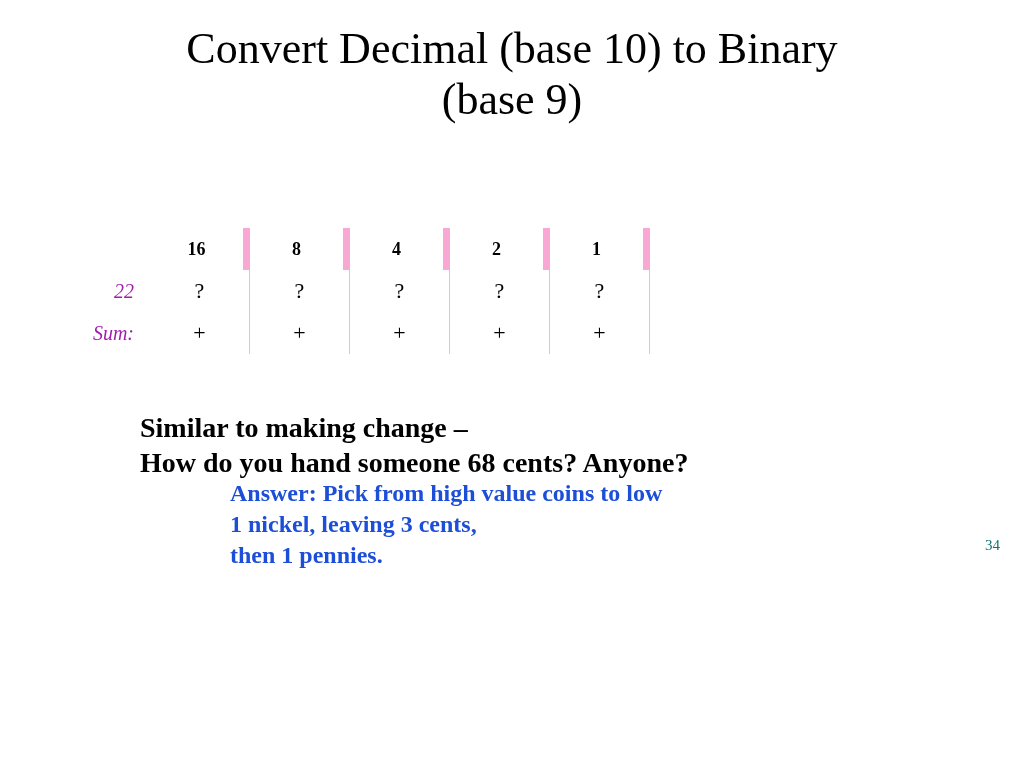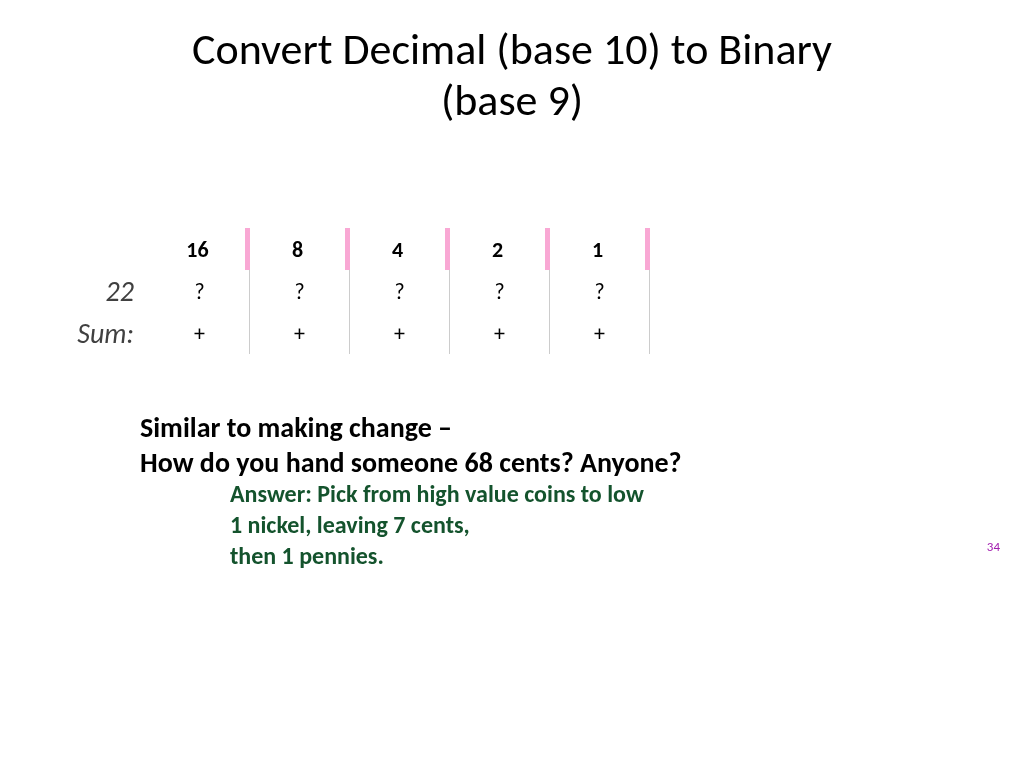--- a/index.html
+++ b/index.html
@@ -1,27 +1,27 @@
 <!DOCTYPE html>
 <html><head>
 <meta charset="utf-8">
 <style>
   * { box-sizing: border-box; margin: 0; padding: 0; }
   html, body { width: 1024px; height: 768px; background: #fff; font-family: Calibri, Arial, sans-serif; color: #000; }
-  .slide { position: relative; width: 1024px; height: 568px; padding: 20px 49px; }
+  .slide { position: relative; width: 1024px; height: 568px; padding: 20px 49px; font-family: Liberation Serif, serif; }
   .title { font-size: 44px; text-align: center; line-height: 1.15; margin-top: 4px; font-weight: 400; }
   .tablewrap { position: absolute; top: 228px; left: 50px; width: 620px; }
   .grid { display: grid; grid-template-columns: 100px 100px 100px 100px 100px 100px; }
-  .grid .lbl { font-style: italic; color: #404040; font-size: 28px; display: flex; align-items: center; justify-content: flex-end; padding-right: 16px; height: 42px; }
-  .grid .hdr { font-weight: 700; font-size: 22px; display: flex; align-items: center; justify-content: center; height: 42px; border-right: 5px solid #f9a8d4; }
+  .grid .lbl { font-style: italic; color: #a21caf; font-size: 20px; display: flex; align-items: center; justify-content: flex-end; padding-right: 16px; height: 42px; }
+  .grid .hdr { font-weight: 700; font-size: 18px; display: flex; align-items: center; justify-content: center; height: 42px; border-right: 7px solid #f9a8d4; }
   .grid .hdr:last-child { border-right: none; }
   .grid .bcell { font-size: 22px; display: flex; align-items: center; justify-content: center; height: 42px; border-right: 1px solid #ccc; }
   .question { position: absolute; top: 410px; left: 140px; font-weight: 700; font-size: 28px; line-height: 1.25; }
-  .answer { position: absolute; top: 478px; left: 230px; font-weight: 700; color: #14532d; font-size: 24px; line-height: 1.3; }
-  .pagenum { position: absolute; bottom: 14px; right: 24px; color: #a21caf; font-size: 13px; }
+  .answer { position: absolute; top: 478px; left: 230px; font-weight: 700; color: #1d4ed8; font-size: 24px; line-height: 1.3; }
+  .pagenum { position: absolute; bottom: 14px; right: 24px; color: #0f766e; font-size: 15px; }
 </style>
 </head>
 <body>
 
 <div class="slide">
 
   <h1 class="title">
     <span>Convert Decimal (base 10) to Binary</span><br>
     <span>(base 9)</span>
   </h1>
@@ -52,18 +52,18 @@
     </div>
   </div>
 
   <div class="question">
     <div>Similar to making change –</div>
     <div>How do you hand someone 68 cents? Anyone?</div>
   </div>
 
   <div class="answer">
     <div>Answer: Pick from high value coins to low</div>
-    <div>1 nickel, leaving 7 cents,</div>
+    <div>1 nickel, leaving 3 cents,</div>
     <div>then 1 pennies.</div>
   </div>
 
   <div class="pagenum">34</div>
 </div>
 
 </body></html>

